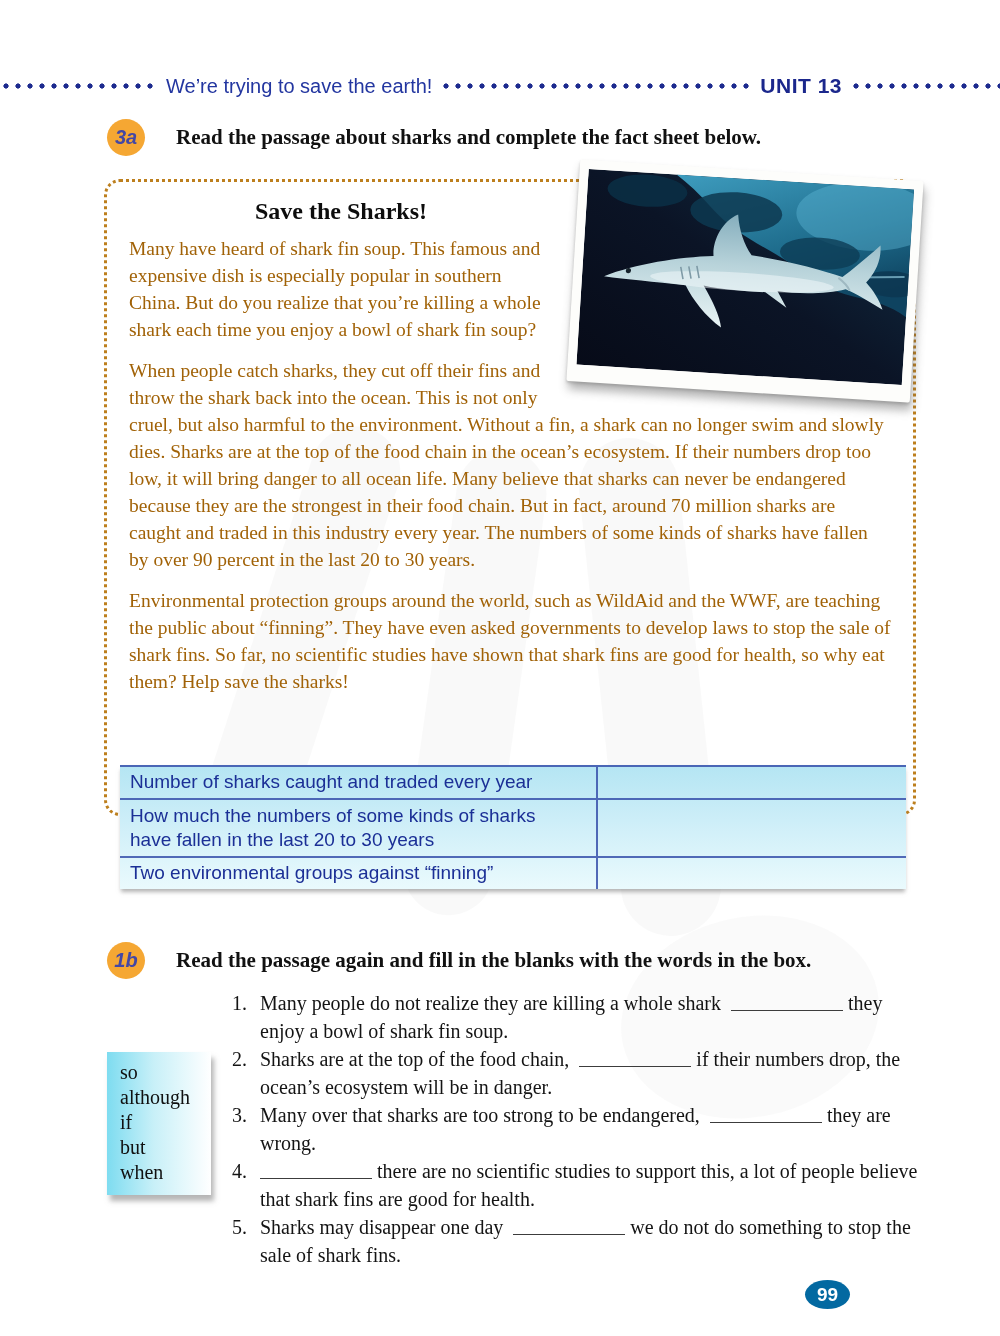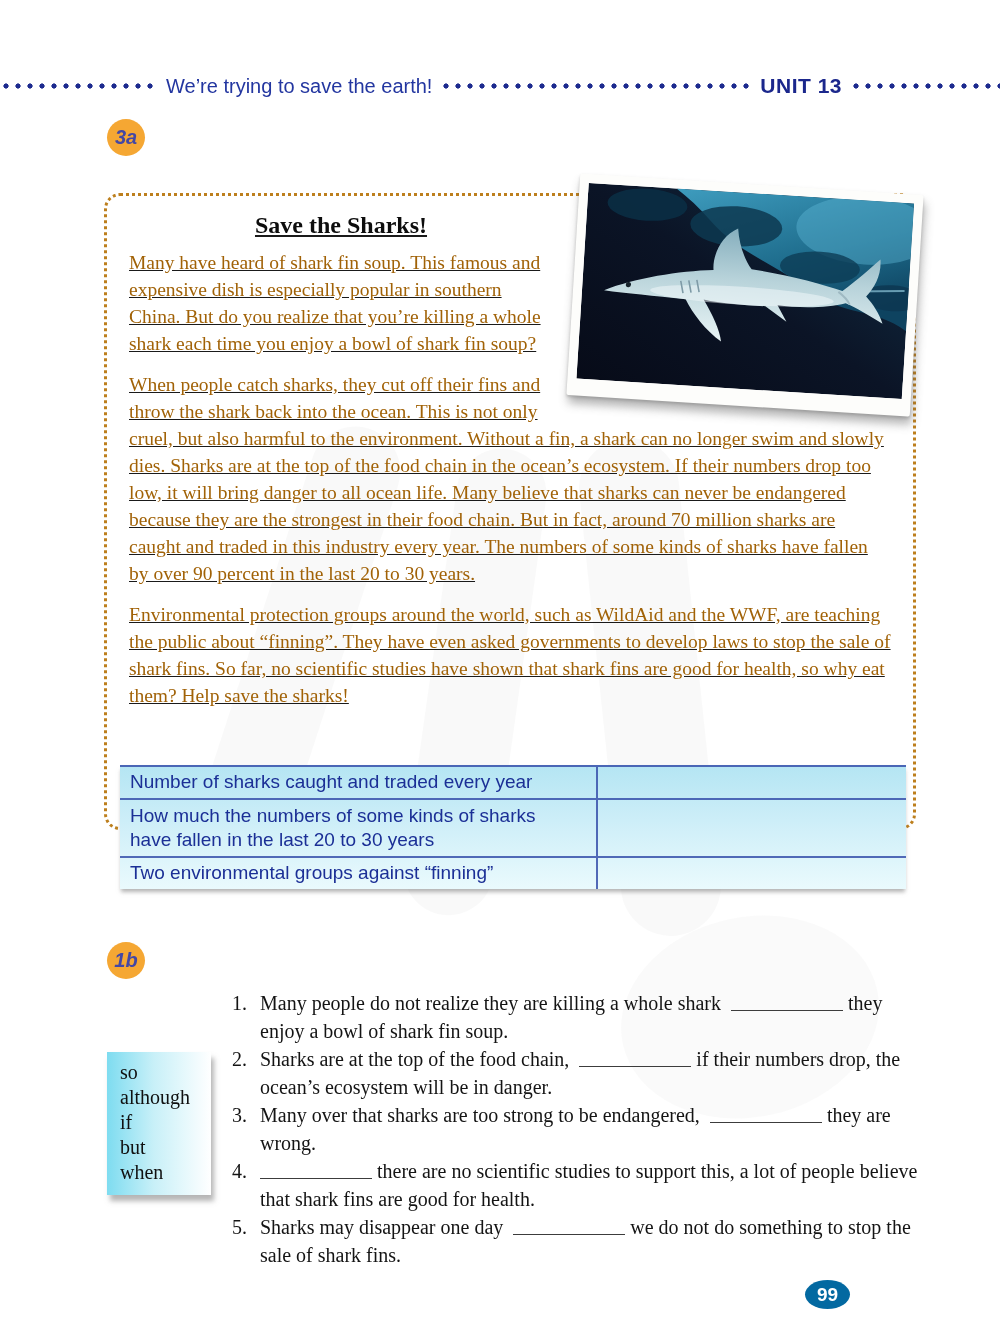--- a/index.html
+++ b/index.html
@@ -45,23 +45,23 @@
   .badge-3b { left:107px; top:925px; }
   .instruction {
     position:absolute; font-weight:700; font-size:21px; color:#111;
     font-family:"Liberation Serif","DejaVu Serif",serif;
   }
   .instr-3a { left:176px; top:108px; width:740px; }
   .instr-3b { left:176px; top:931px; width:780px; }
 
   
   .passage-box {
-    position:absolute; left:104px; top:176px; width:812px; height:637px;
+    position:absolute; left:104px; top:162px; width:812px; height:637px;
     border:3px dotted #bd7f1d; border-radius:16px;
-    padding:10px 22px; background:transparent;text-decoration:underline;
+    padding:10px 22px; background:transparent;
   }
   .photo-spacer { float:right; width:334px; height:224px; margin:-14px -12px 6px 16px; }
   .photo {
     position:absolute; top:-12px; right:-4px; width:344px;
     background:#fdfdfb; padding:9px 9px 17px 9px; border-radius:2px;
     transform:rotate(3.6deg);
     box-shadow:2px 8px 10px rgba(90,90,90,.45), 0 2px 3px rgba(0,0,0,.18);
   }
   .photo svg { display:block; width:326px; height:196px; }
   .passage-title {
@@ -127,20 +127,21 @@
 
   <div class="header">
     <span class="dots dots-l"></span>
     <span class="header-title">We’re trying to save the earth!</span>
     <span class="dots dots-m"></span>
     <span class="header-unit">UNIT 13</span>
     <span class="dots dots-r"></span>
   </div>
 
   <div class="badge badge-3a">3a</div>
+  <div class="instruction instr-3a">Read the passage about sharks and complete the fact sheet below.</div>
 
   <div class="passage-box">
     <div class="photo-spacer"></div>
 
     <div class="photo">
       <svg viewBox="0 0 326 196" xmlns="http://www.w3.org/2000/svg">
         <defs>
           <linearGradient id="water" x1="0" y1="1" x2="1" y2="0">
             <stop offset="0" stop-color="#070b18"></stop>
             <stop offset="0.5" stop-color="#0b1426"></stop>
@@ -209,20 +210,21 @@
       <div class="fact-label">How much the numbers of some kinds of sharks have fallen in the last 20 to 30 years</div>
       <div class="fact-value"></div>
     </div>
     <div class="fact-row r4">
       <div class="fact-label">Two environmental groups against “finning”</div>
       <div class="fact-value"></div>
     </div>
   </div>
 
   <div class="badge badge-3b">1b</div>
+  <div class="instruction instr-3b">Read the passage again and fill in the blanks with the words in the box.</div>
 
   <div class="word-box">
     <div class="word">so</div>
     <div class="word">although</div>
     <div class="word">if</div>
     <div class="word">but</div>
     <div class="word">when</div>
   </div>
 
   <div class="exercise">

